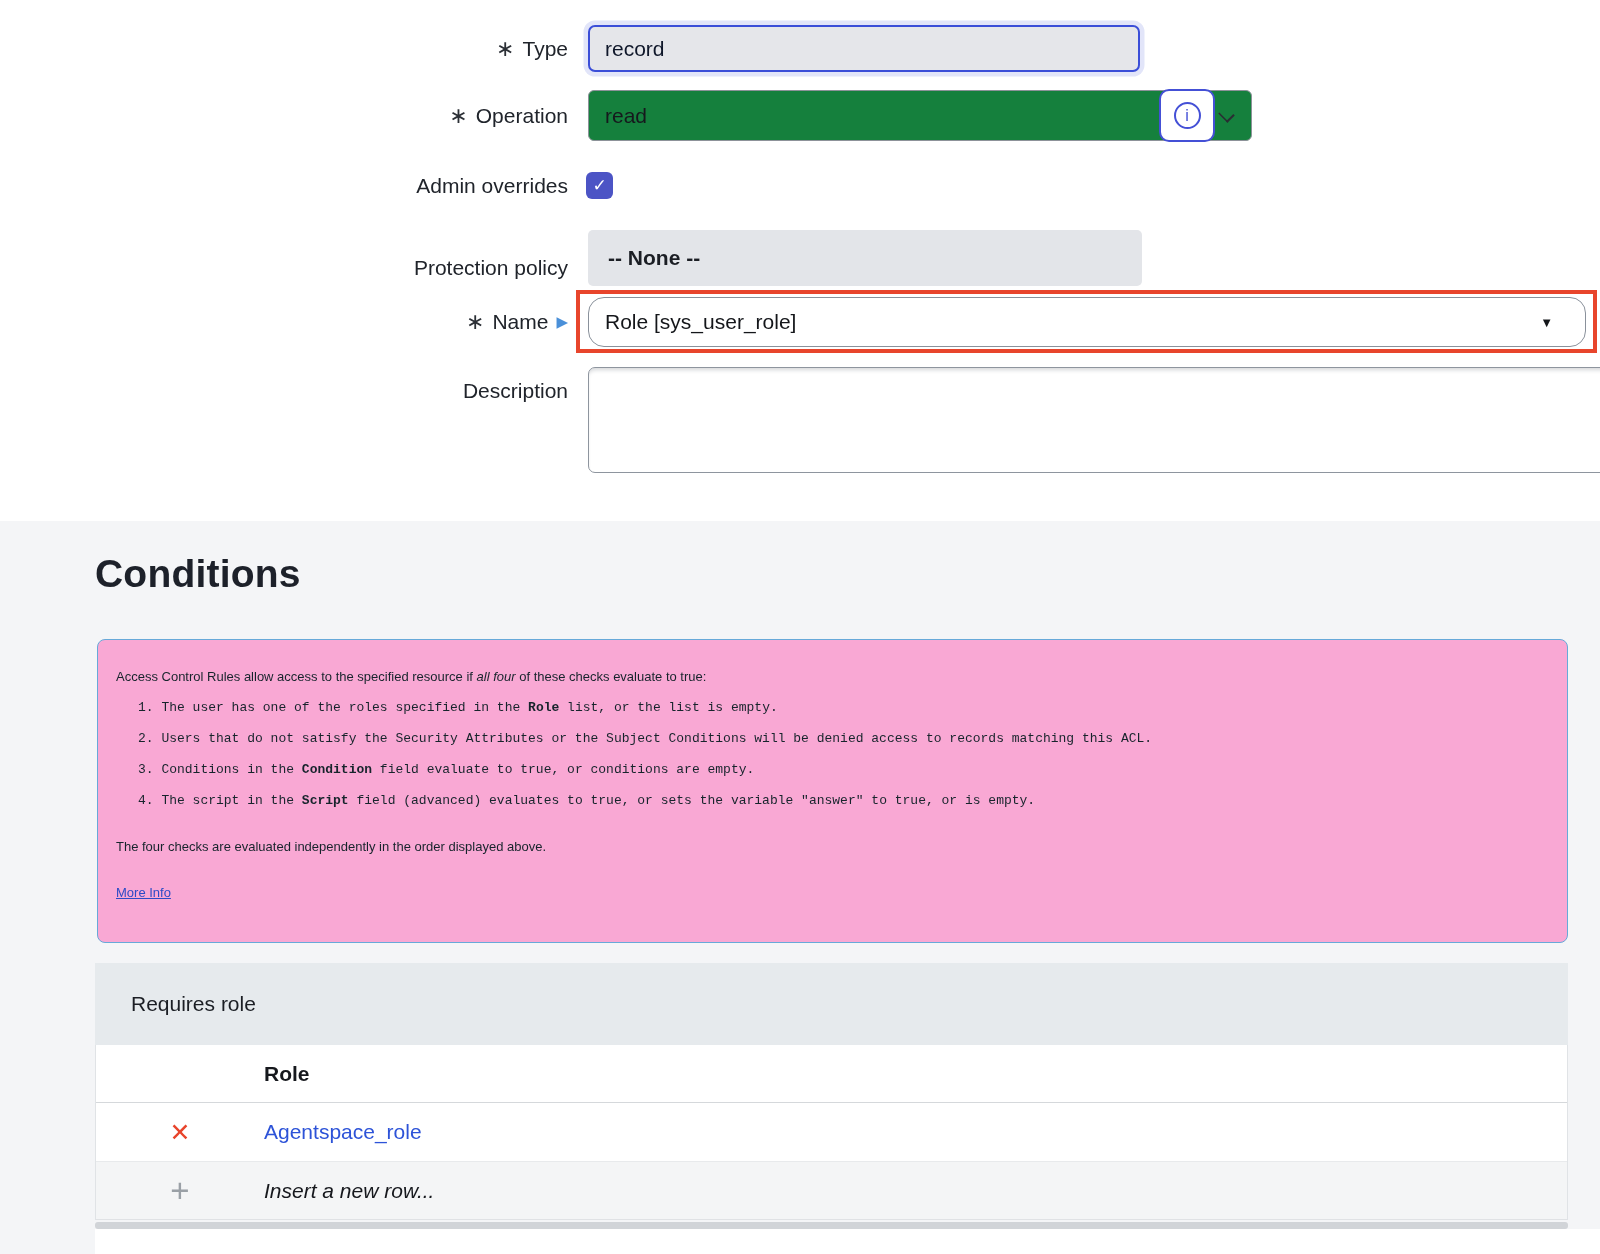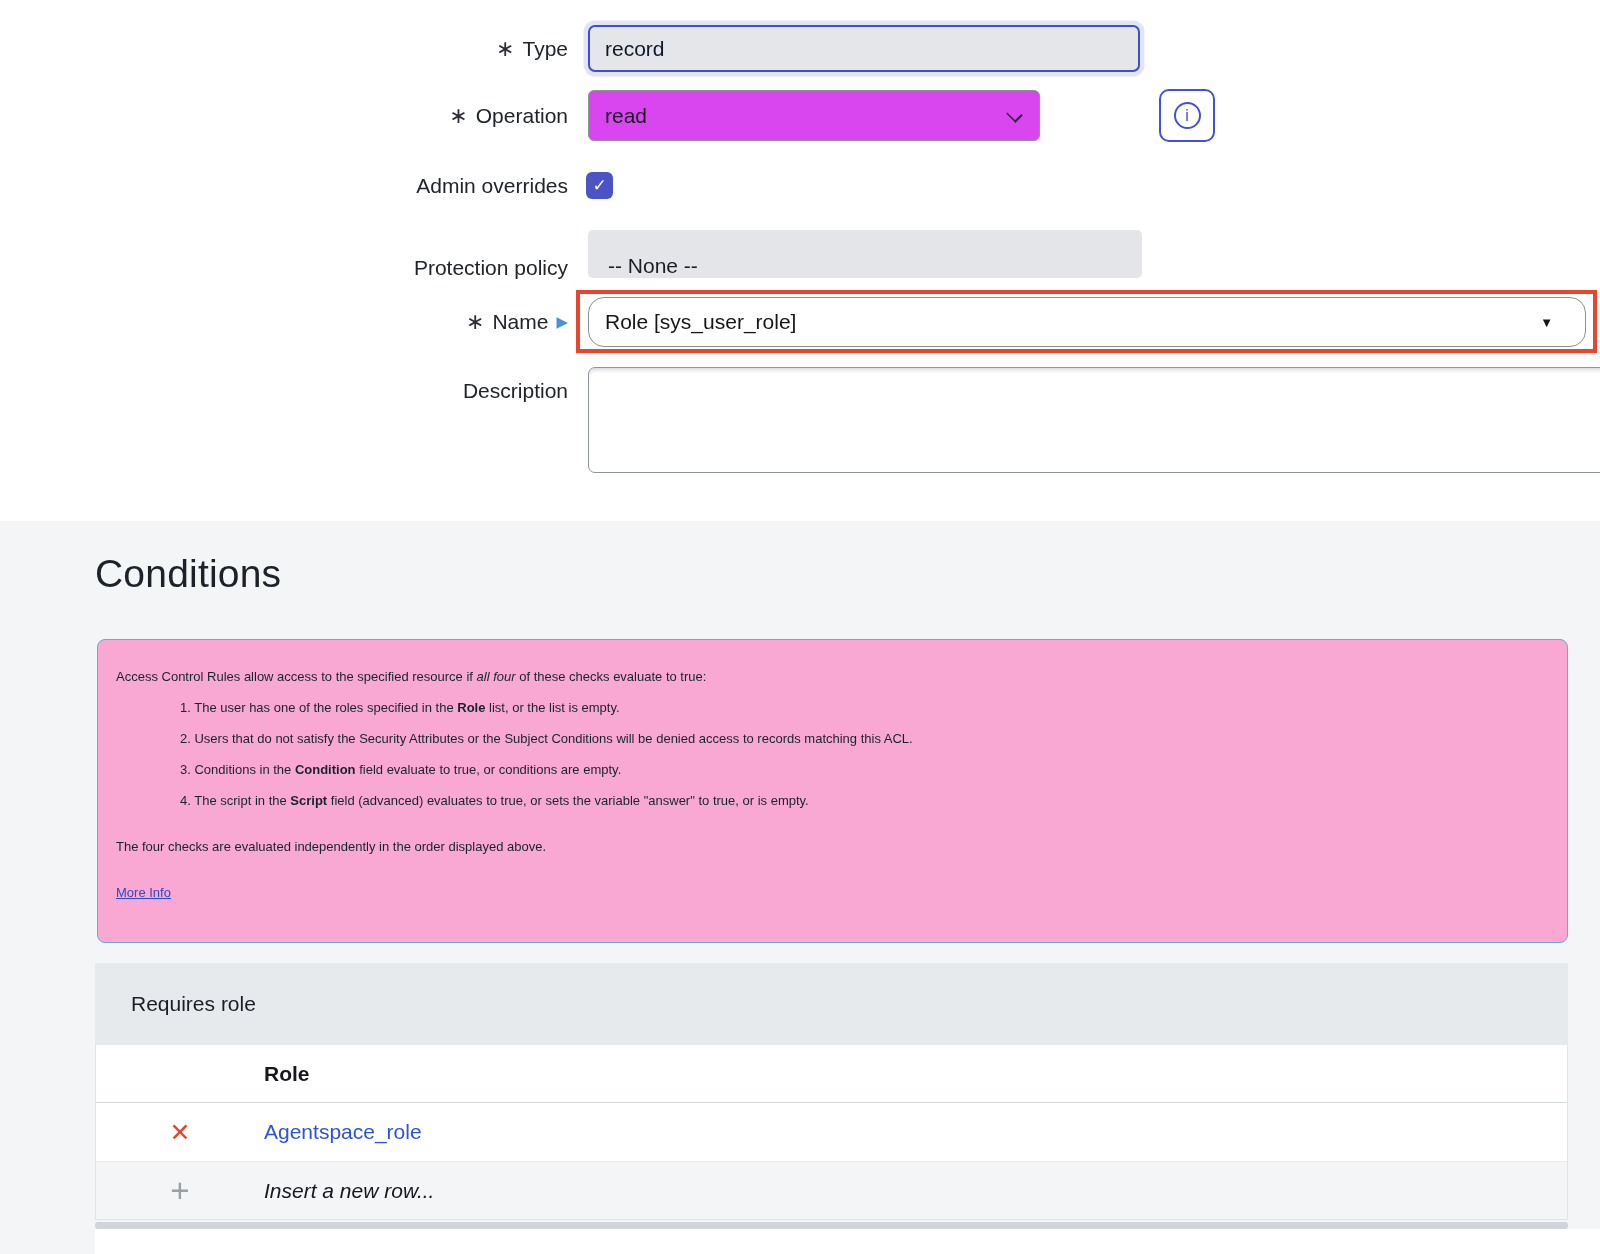--- a/index.html
+++ b/index.html
@@ -20,22 +20,22 @@
   .req-mark { font-size:22px; color:#2c3036; }
 
   .fld-type {
     position:absolute; left:588px; top:25px; width:552px; height:47px;
     background:#e5e6ea; border:2.5px solid #3b4ed8; border-radius:7px;
     box-shadow:0 0 0 4.5px #e2e5f9;
     font-size:21px; color:#0f172a; display:flex; align-items:center;
     padding-left:15px;
   }
   .fld-op {
-    position:absolute; left:588px; top:90px; width:452px; height:51px;
-    background:#d946ef; border:1.5px solid #8d9299; border-radius:6px;
+    position:absolute; left:588px; top:90px; width:664px; height:51px;
+    background:#15803d; border:1.5px solid #8d9299; border-radius:6px;
     font-size:21px; color:#16181d; display:flex; align-items:center;
     padding-left:16px; cursor:pointer;
   }
   .chevron {
     position:absolute; right:18px; top:17px; width:13px; height:13px;
     border-right:2px solid #2a2d33; border-bottom:2px solid #2a2d33;
     transform:rotate(45deg) scaleY(0.8);
   }
   .btn-info {
     position:absolute; left:1159px; top:89px; width:56px; height:53px;
@@ -46,24 +46,25 @@
     width:27px; height:27px; border:2px solid #4450d6; border-radius:50%;
     display:flex; align-items:center; justify-content:center;
     color:#4450d6; font-size:16px; font-style:normal;
   }
   .chk {
     position:absolute; left:586px; top:172px; width:27px; height:27px;
     background:#4c54c5; border-radius:6px; display:flex; align-items:center;
     justify-content:center; color:#ffffff; font-size:17px; cursor:pointer;
   }
   .fld-policy {
-    position:absolute; left:588px; top:230px; width:554px; height:48px;
+    position:absolute; left:588px; top:230px; width:554px; height:56px;
     background:#e3e5e9; border-radius:5px;
-    font-size:21px; color:#1b1e24; display:flex; align-items:flex-end;
+    font-size:21px; color:#1b1e24; display:flex; align-items:center;
     padding-left:20px;
+    font-weight:bold;
   }
   .red-box {
     position:absolute; left:576px; top:290px; width:1021px; height:63px;
     border:4px solid #e8452c;
   }
   .fld-name {
     position:absolute; left:588px; top:297px; width:998px; height:50px;
     background:#ffffff; border:1.5px solid #8a919b; border-radius:16px;
     font-size:21px; color:#14161a; display:flex; align-items:center;
     padding-left:16px; cursor:pointer;
@@ -78,29 +79,29 @@
     padding:8px 12px; font-family:"Liberation Sans", sans-serif;
   }
 
   
   .section {
     position:absolute; left:0; top:521px; width:1600px; height:733px;
     background:#f4f5f7;
   }
   .cond-heading {
     position:absolute; left:95px; top:31px;
-    font-size:39px; font-weight:400; color:#1d212a; letter-spacing:0.2px;
+    font-size:39px; font-weight:700; color:#1d212a; letter-spacing:0.2px;
   }
   .info-box {
     position:absolute; left:97px; top:118px; width:1471px; height:304px;
     background:#f9a8d4; border:1.5px solid #67a9d9; border-radius:8px;
     padding:21px 18px 0 18px;
     font-size:13px; color:#17242c; line-height:31px;
   }
-  .cond-item { margin-left:64px; }
+  .cond-item { margin-left:22px;font-family:Liberation Mono, monospace; }
   .info-footer { margin-top:15px; }
   .more-info {
     display:inline-block; margin-top:15px;
     color:#2c4bc6; text-decoration:underline; cursor:pointer;
   }
 
   
   .req-role-bar {
     position:absolute; left:95px; top:442px; width:1473px; height:82px;
     background:#e6eaed; display:flex; align-items:center; padding-left:36px;

